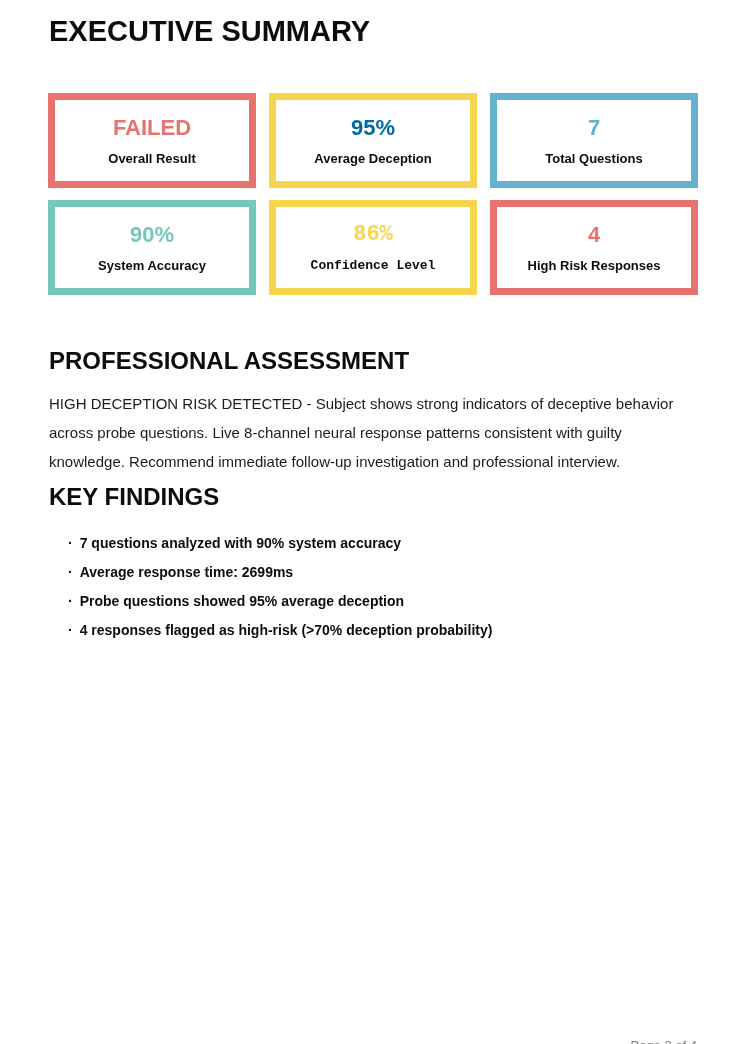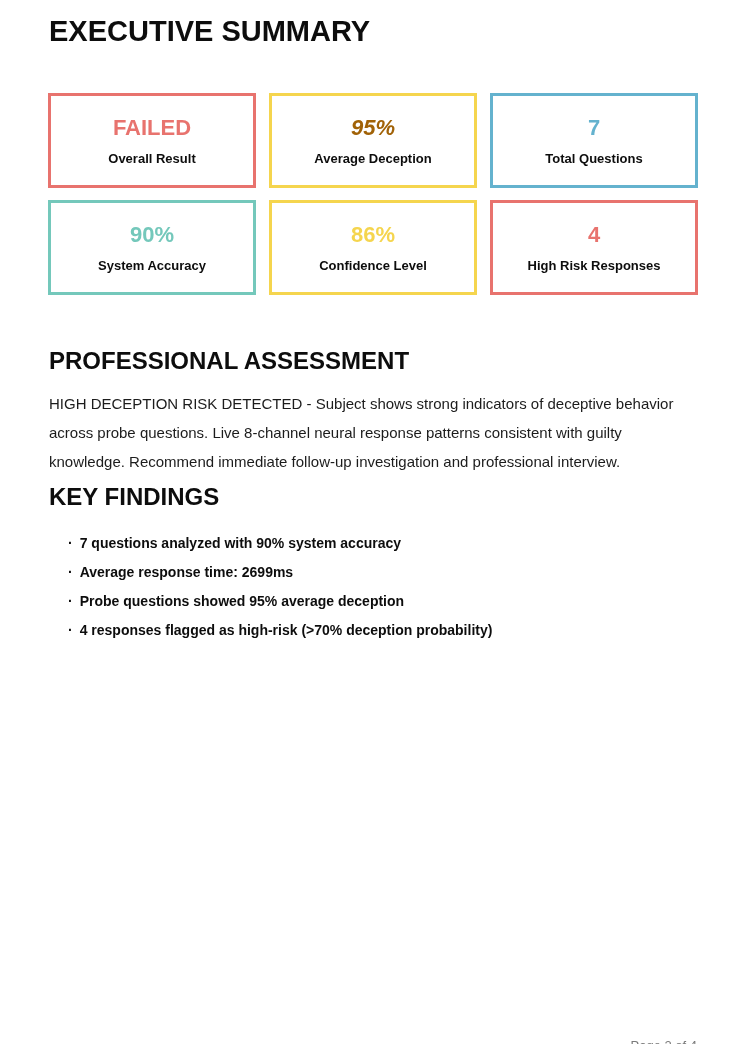--- a/index.html
+++ b/index.html
@@ -16,21 +16,21 @@
     margin:0; font-size:29px; font-weight:bold; color:#0d0d0d;
     line-height:1.1; white-space:nowrap;
   }
   .cards-grid {
     position:absolute; left:48px; top:93px; width:650px;
     display:grid; grid-template-columns:repeat(3, 1fr);
     column-gap:13px; row-gap:12px;
   }
   .stat-card {
     height:95px; box-sizing:border-box;
-    border:3px solid #0369a1; background:#ffffff;
+    border:7px solid #0369a1; background:#ffffff;
     display:flex; flex-direction:column; align-items:center; justify-content:center;
     gap:13px; text-align:center;
   }
   .stat-value { font-size:22px; font-weight:bold; line-height:1; }
   .stat-label { font-size:13px; font-weight:bold; color:#0d0d0d; line-height:1; }
   .section { position:absolute; left:49px; width:650px; }
   .section-assessment { top:347px; }
   .section-findings { top:483px; }
   .section-heading {
     margin:0; font-size:24px; font-weight:bold; color:#0d0d0d; line-height:1.2;
@@ -59,35 +59,35 @@
   <h1 class="doc-title">EXECUTIVE SUMMARY</h1>
 
   <div class="cards-grid">
 
     <div class="stat-card" style="border-color: rgb(232, 115, 110);">
       <div class="stat-value" style="color: rgb(232, 115, 110);">FAILED</div>
       <div class="stat-label">Overall Result</div>
     </div>
 
     <div class="stat-card" style="border-color: rgb(245, 213, 78);">
-      <div class="stat-value" style="color: #a16207; font-style: italic;">95%</div>
+      <div class="stat-value" style="color: #0369a1;">95%</div>
       <div class="stat-label">Average Deception</div>
     </div>
 
     <div class="stat-card" style="border-color: rgb(100, 178, 206);">
       <div class="stat-value" style="color: rgb(100, 178, 206);">7</div>
       <div class="stat-label">Total Questions</div>
     </div>
 
     <div class="stat-card" style="border-color: rgb(116, 200, 187);">
       <div class="stat-value" style="color: rgb(116, 200, 187);">90%</div>
       <div class="stat-label">System Accuracy</div>
     </div>
 
-    <div class="stat-card" style="border-color: rgb(245, 213, 78);">
+    <div class="stat-card" style="border-color: rgb(245, 213, 78); font-family: Liberation Mono, monospace;">
       <div class="stat-value" style="color: rgb(245, 213, 78);">86%</div>
       <div class="stat-label">Confidence Level</div>
     </div>
 
     <div class="stat-card" style="border-color: rgb(232, 115, 110);">
       <div class="stat-value" style="color: rgb(232, 115, 110);">4</div>
       <div class="stat-label">High Risk Responses</div>
     </div>
 
   </div>

